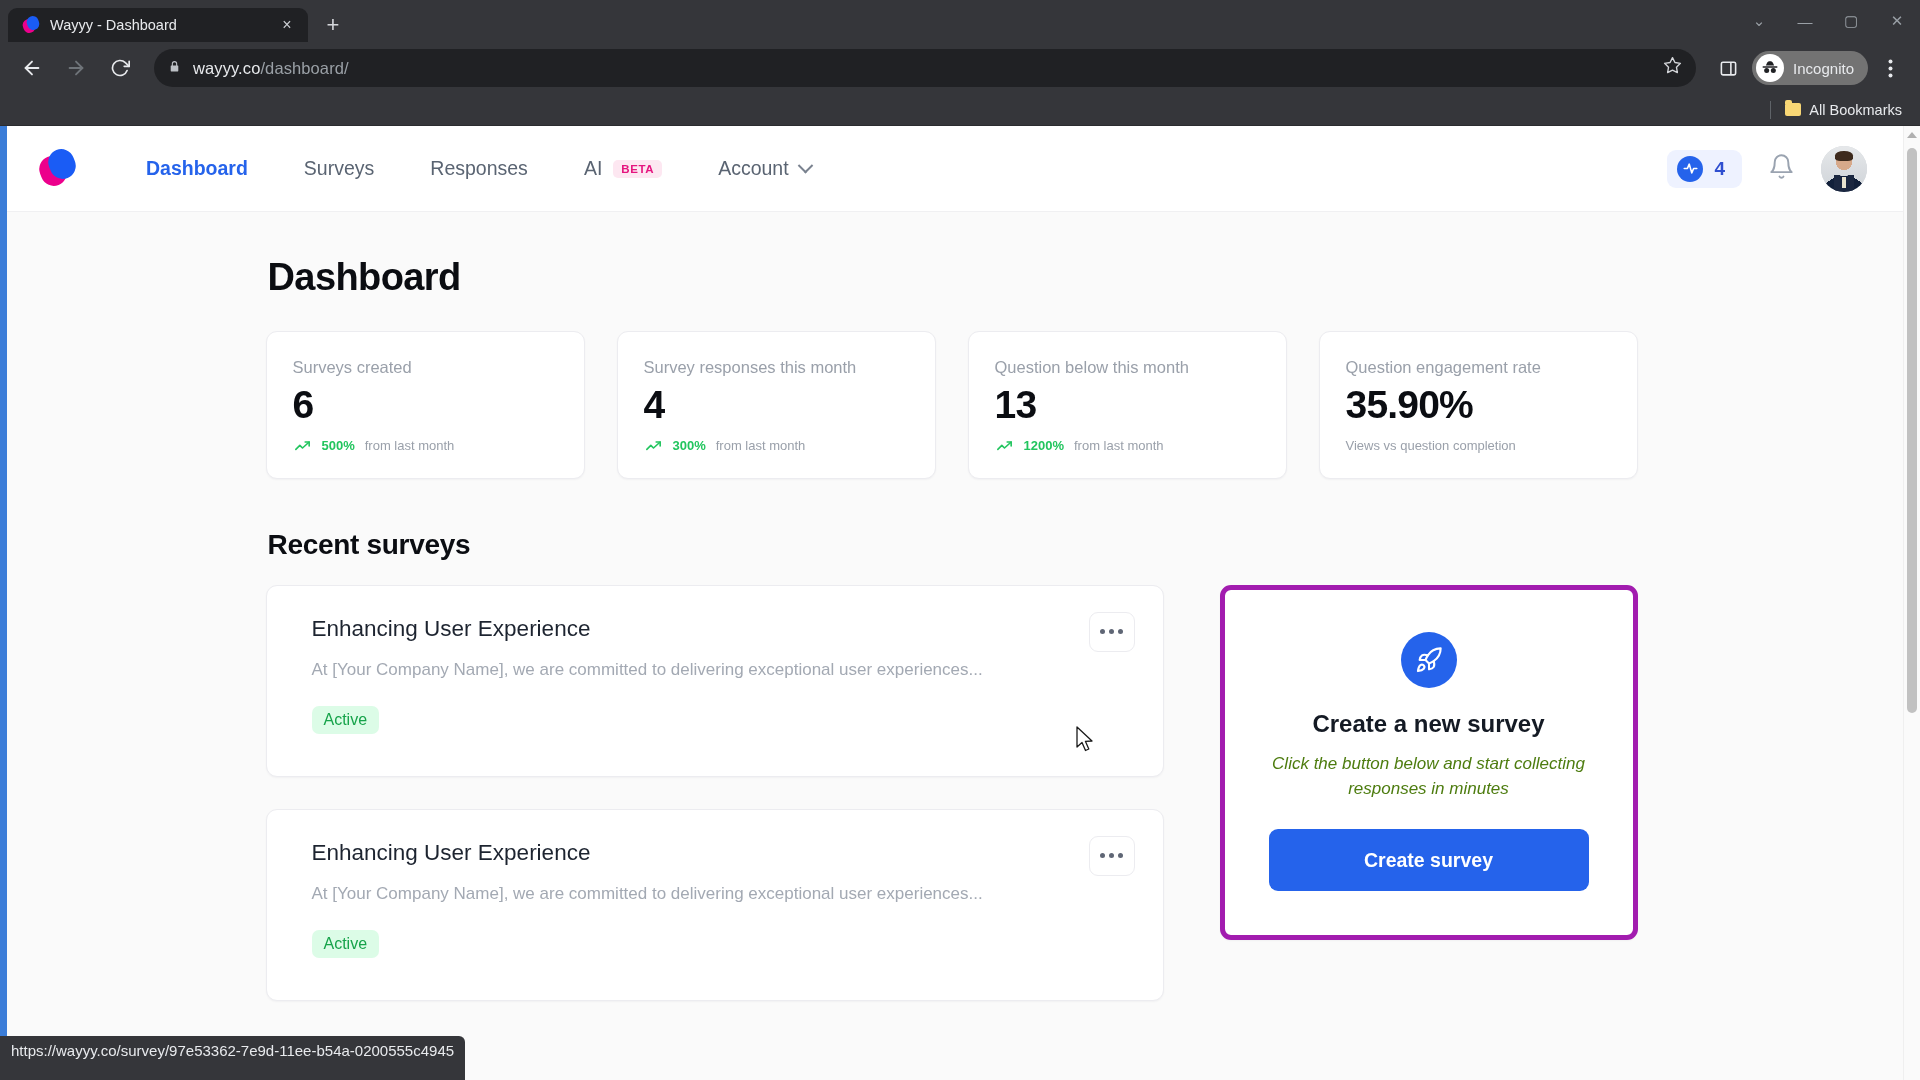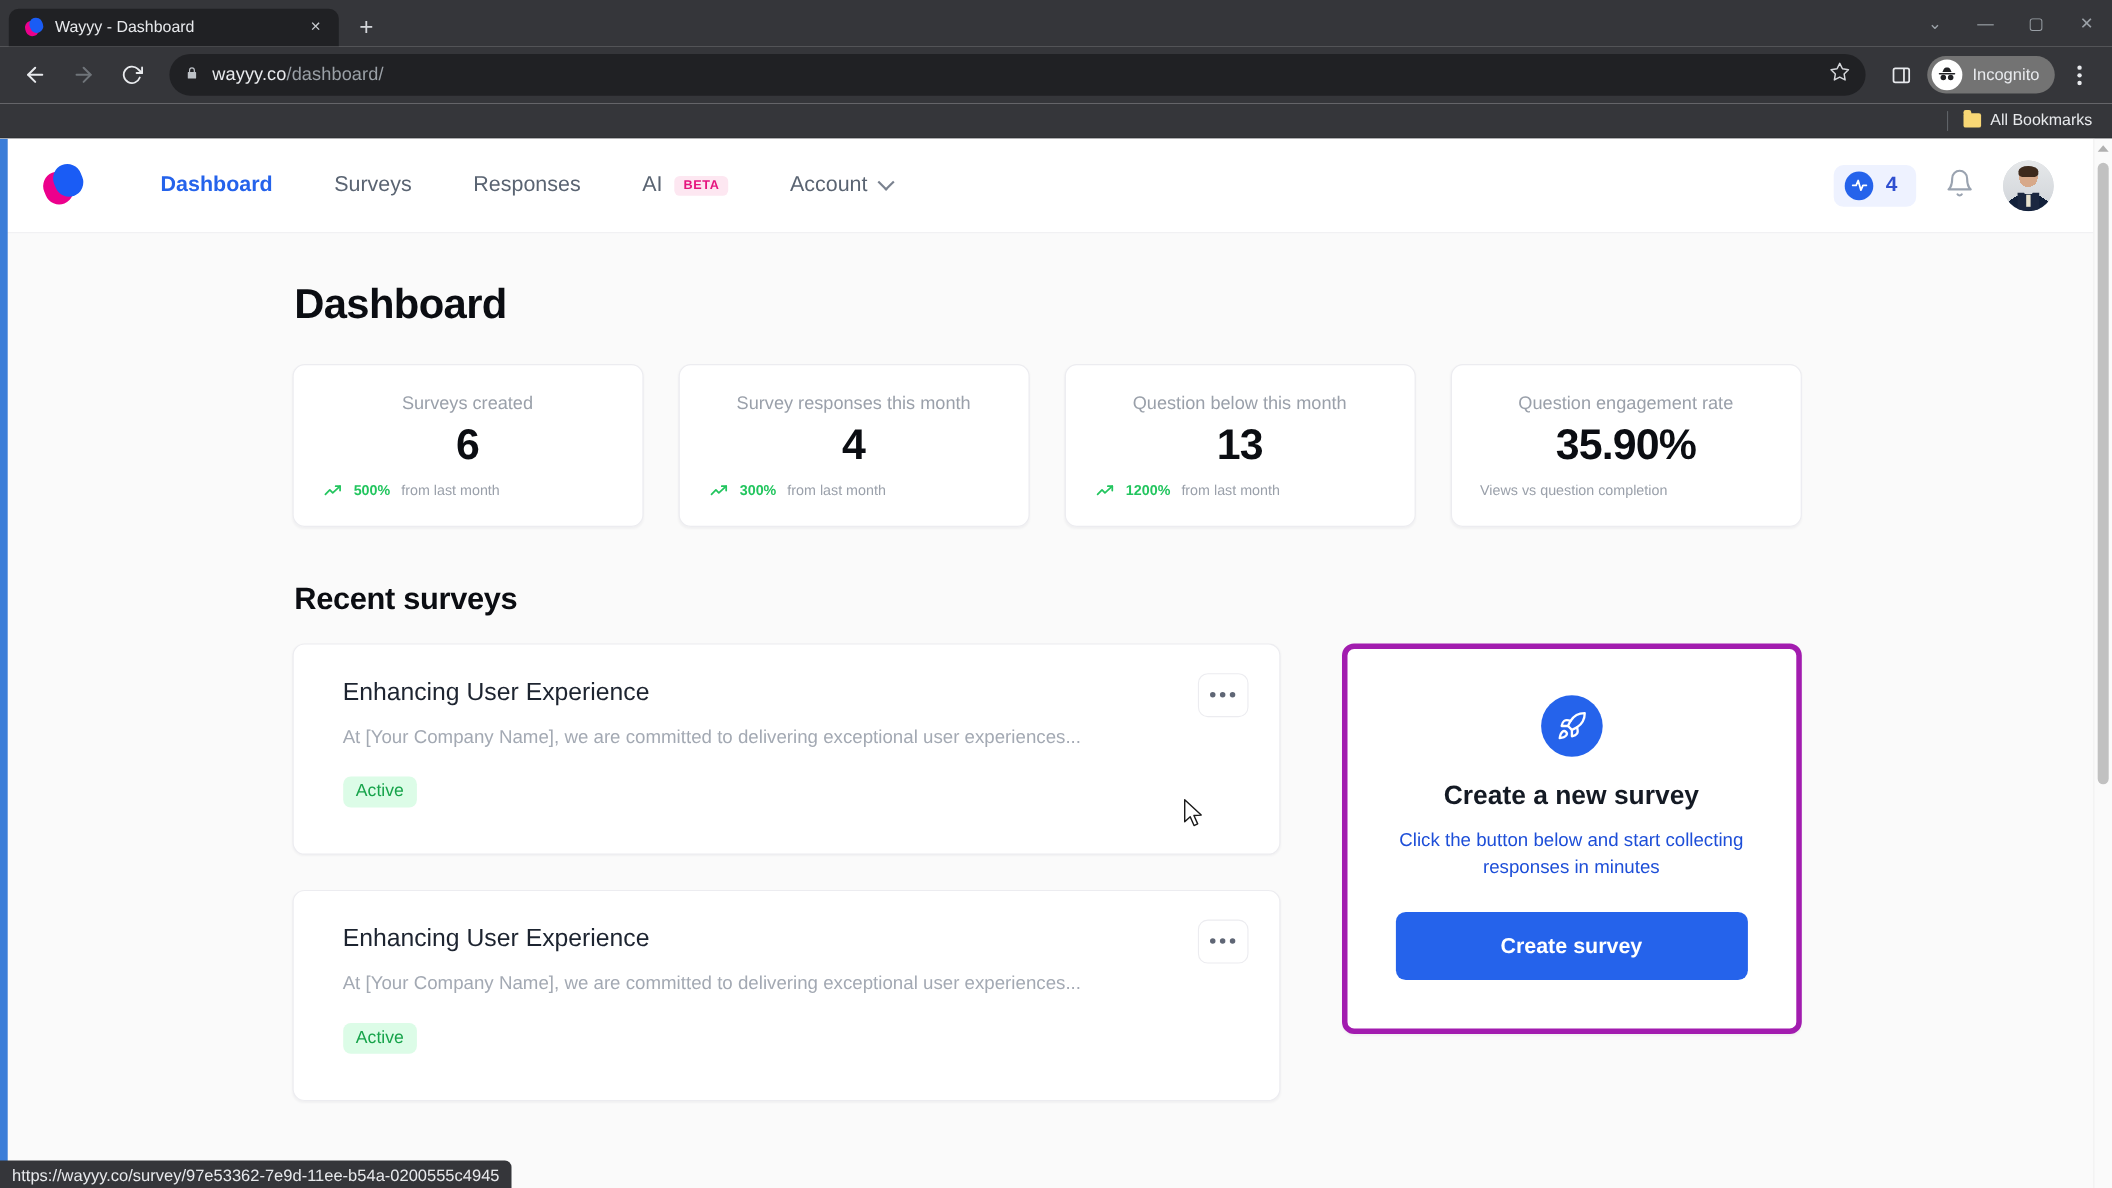--- a/index.html
+++ b/index.html
@@ -112,21 +112,21 @@
   .av-collar { position: absolute; left: 28%; top: 64%; width: 44%; height: 36%;
     background: #1b2740; clip-path: polygon(0 0, 30% 0, 50% 40%, 70% 0, 100% 0, 100% 100%, 0 100%); }
 
   .content { padding: 44px 0 0 0; height: calc(100% - 86px); overflow: hidden; }
   .inner { width: 1372px; margin: 0 auto; padding-left: 0; }
 
   .h1 { font-size: 38px; font-weight: 700; color: #0b0d12; letter-spacing: -0.6px;
     margin-bottom: 32px; margin-left: 2px; }
 
   .stats { display: grid; grid-template-columns: repeat(4, 1fr); gap: 32px;
-    margin-bottom: 50px; text-align: center; }
+    margin-bottom: 50px; }
   .stat { background: #fff; border: 1px solid #ececf0; border-radius: 11px;
     padding: 26px 26px 24px 26px; box-shadow: 0 1px 2px rgba(16,24,40,.04); }
   .stat-label { font-size: 16.5px; color: #9aa0aa; margin-bottom: 6px; }
   .stat-value { font-size: 39px; font-weight: 700; color: #0b0d12;
     letter-spacing: -0.8px; line-height: 1.15; margin-bottom: 10px; }
   .stat-foot { font-size: 13px; color: #9aa0aa; display: flex; align-items: center; gap: 10px; }
   .stat-pct { color: #22c55e; font-weight: 700; }
   .trend { color: #22c55e; display: flex; align-items: center; }
 
   .h2 { font-size: 28px; font-weight: 700; color: #0b0d12; letter-spacing: -0.3px;
@@ -145,26 +145,26 @@
     border: 1px solid #ececf0; border-radius: 9px; background: #fff;
     display: flex; align-items: center; justify-content: center; gap: 4px; }
   .kebab i { width: 5px; height: 5px; border-radius: 50%; background: #5f6675; display:block; }
 
   .create-panel { background: #fff; border: 5px solid #a21caf; border-radius: 11px;
     padding: 42px 44px 44px 44px; text-align: center;
     box-shadow: 0 1px 2px rgba(16,24,40,.04); }
   .rocket { width: 56px; height: 56px; border-radius: 50%; background: #2563eb;
     margin: 0 auto 22px auto; display: flex; align-items: center; justify-content: center; }
   .cp-title { font-size: 24px; font-weight: 600; color: #141a24; margin-bottom: 13px; }
-  .cp-sub { font-size: 17px; color: #1d4ed8; line-height: 1.48; margin-bottom: 28px; }
+  .cp-sub { font-size: 17px; color: #4d7c0f; line-height: 1.48; margin-bottom: 28px; font-style: italic; }
   .cp-btn { background: #2563eb; color: #fff; font-size: 19.5px; font-weight: 700;
     border: none; border-radius: 9px; width: 100%; height: 62px; cursor: pointer; }
 
   .statusbar { position: absolute; left: 0; bottom: 0; background: #35363a;
-    color: #e8eaed; font-size: 15px; padding: 6px 11px 2px 11px;
+    color: #e8eaed; font-size: 15px; padding: 6px 11px 21px 11px;
     border-radius: 0 6px 0 0; z-index: 20; white-space: nowrap; }
 
   
   .sb { width: 17px; background: #fafafa; border-left: 1px solid #efefef;
     position: relative; flex: 0 0 17px; }
   .sb-up, .sb-down { height: 17px; display:flex; align-items:center; justify-content:center; }
   .sb-thumb { position: absolute; left: 3px; right: 3px; top: 22px; height: 565px;
     background: #c1c1c1; border-radius: 7px; }
   .arrow-up { width:0;height:0;border-left:5px solid transparent;
     border-right:5px solid transparent;border-bottom:6px solid #b0b0b0; }

